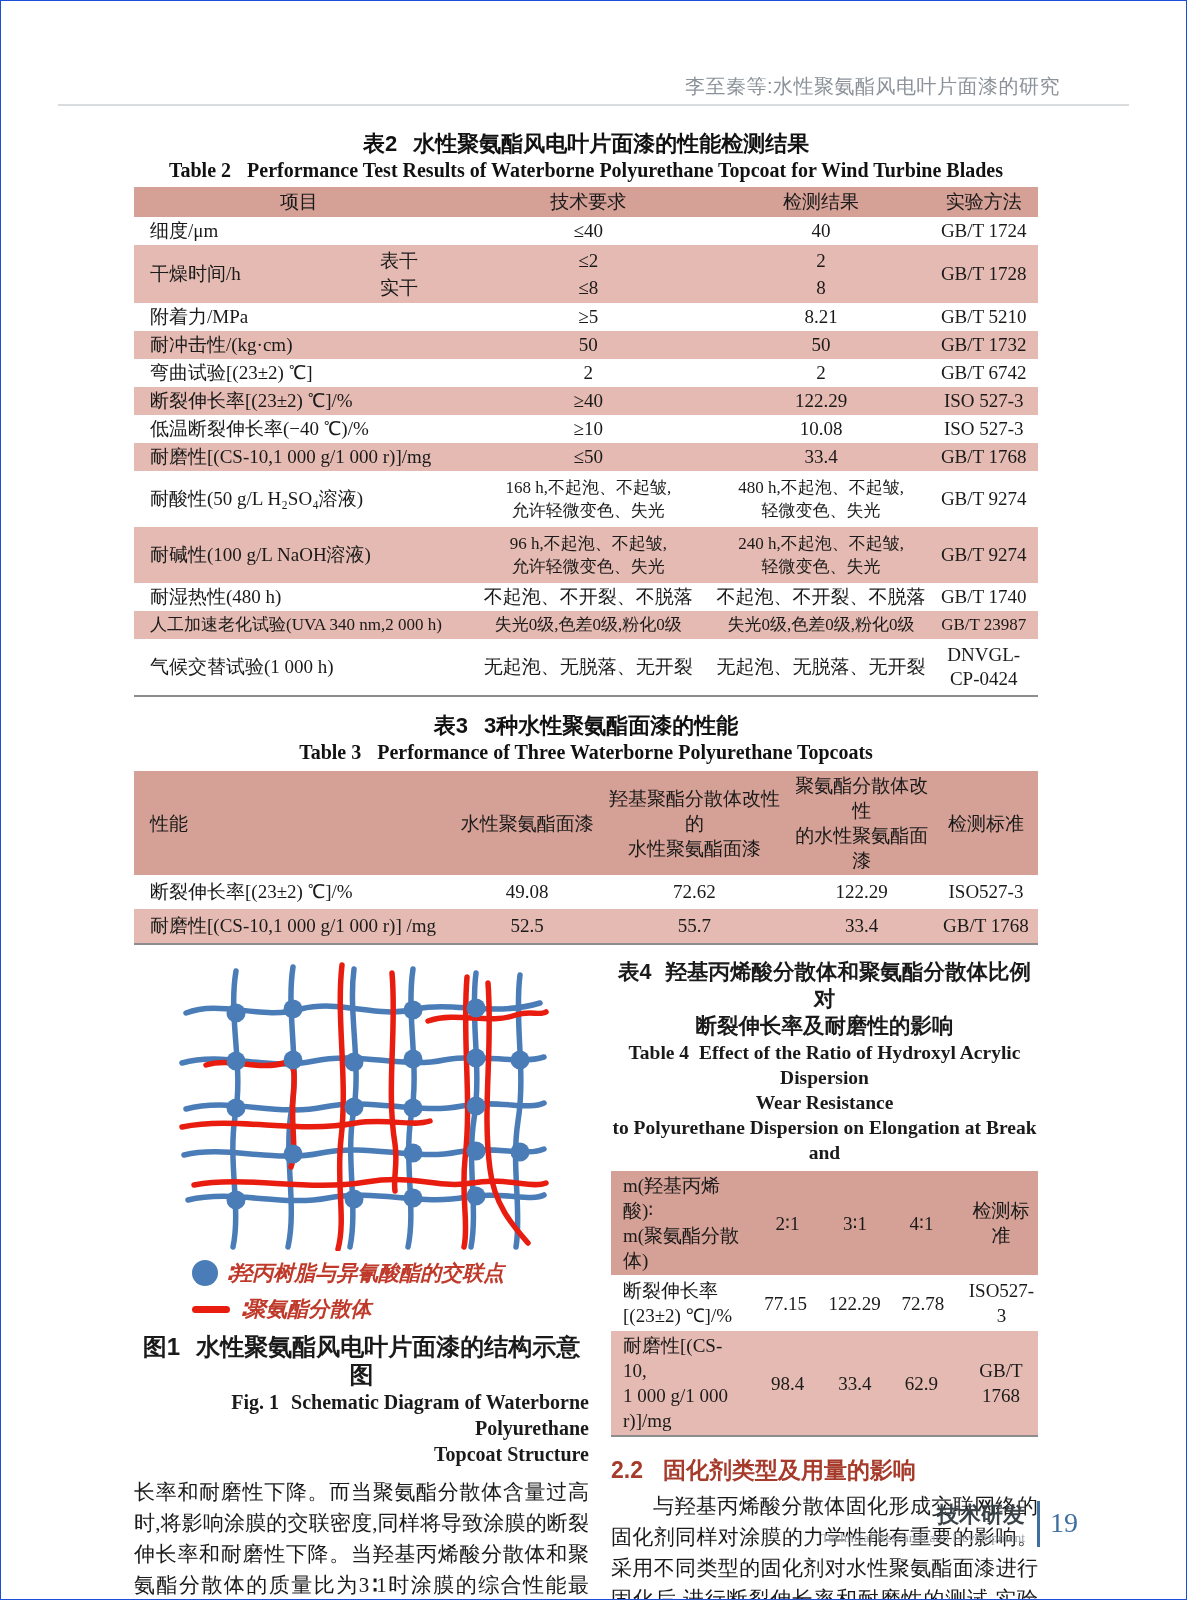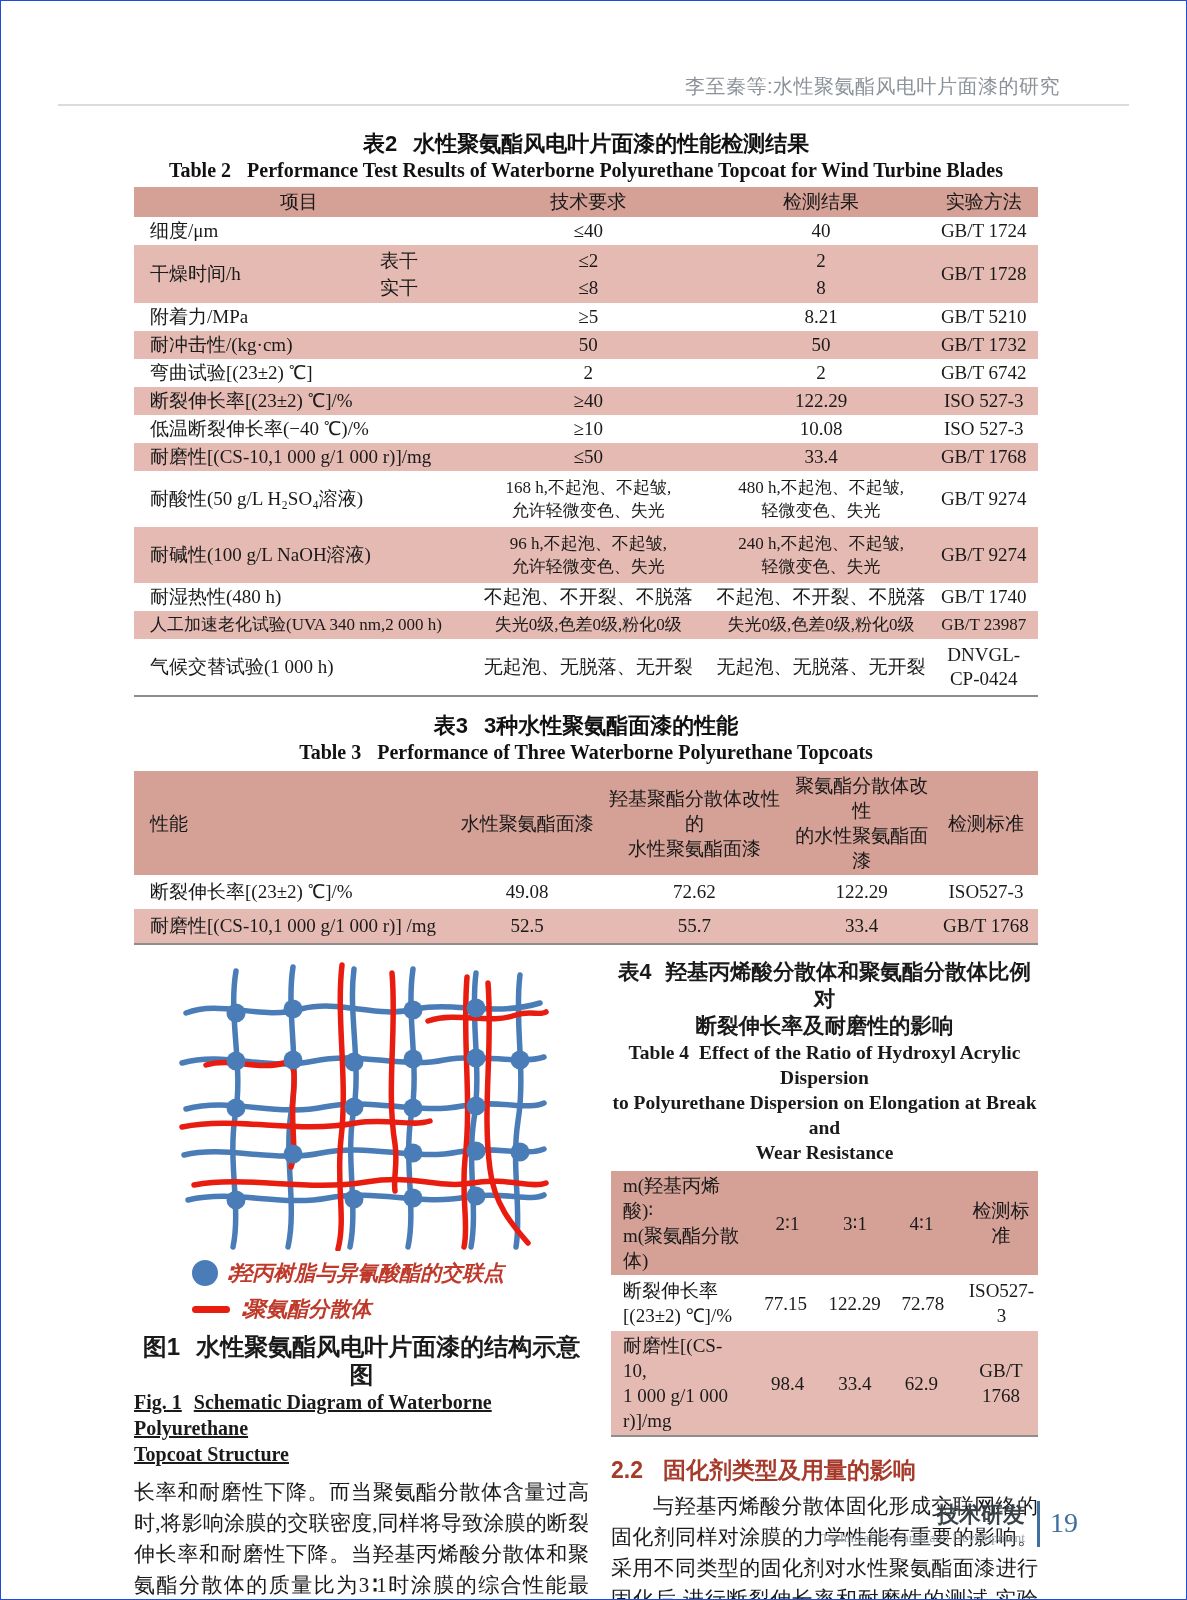--- a/index.html
+++ b/index.html
@@ -61,21 +61,21 @@
   
   .fig-svg { display:block; margin:0 auto; }
   .legend { margin:6px 0 0 58px; font-family:"Liberation Serif", serif; }
   .legend-row { display:flex; align-items:center; margin-top:8px; }
   .legend-dot { width:26px; height:26px; border-radius:50%; background:var(--fig-blue); flex:none; }
   .legend-line { width:38px; height:7px; border-radius:4px; background:var(--fig-red); flex:none; margin-right:2px; }
   .legend-text { margin-left:6px; color:#bf3a2b; font-size:21px; font-style:italic; font-weight:bold; }
   .fig-cap-cn { margin-top:10px; text-align:center; font-family:"Liberation Sans", sans-serif;
                 font-weight:bold; font-size:24px; line-height:28px; }
   .fig-cap-cn .lbl { margin-right:16px; }
-  .fig-cap-en { text-align:left; font-weight:bold; font-size:20px; line-height:26px;text-decoration:underline; }
+  .fig-cap-en { text-align:right; font-weight:bold; font-size:20px; line-height:26px; }
   .fig-cap-en .lbl { margin-right:12px; }
 
   
   .body-para { font-size:21px; line-height:31px; text-align:justify; margin-top:6px; }
   .indent { text-indent:2em; }
 
   
   .t4cap-cn { text-align:center; font-family:"Liberation Sans", sans-serif;
               font-weight:bold; font-size:21.5px; line-height:27px; }
   .t4cap-cn .lbl { margin-right:14px; }
@@ -359,22 +359,22 @@
         <div class="body-para" style="margin-top:10px;">长率和耐磨性下降。而当聚氨酯分散体含量过高时,将影响涂膜的交联密度,同样将导致涂膜的断裂伸长率和耐磨性下降。当羟基丙烯酸分散体和聚氨酯分散体的质量比为3∶1时涂膜的综合性能最优。</div>
       </div>
 
       <div class="right-col">
         <div class="t4cap-cn">
           <span class="lbl">表4</span><span>羟基丙烯酸分散体和聚氨酯分散体比例对</span>
           <div>断裂伸长率及耐磨性的影响</div>
         </div>
         <div class="t4cap-en">
           <span class="lbl">Table 4</span><span>Effect of the Ratio of Hydroxyl Acrylic Dispersion</span>
+          <div>Wear Resistance</div>
           <div>to Polyurethane Dispersion on Elongation at Break and</div>
-          <div>Wear Resistance</div>
         </div>
 
         <div class="ptable t4">
           <div class="tr head headband">
             <div class="td col1">
               <div>m(羟基丙烯酸)∶</div>
               <div>m(聚氨酯分散体)</div>
             </div>
             <div class="td col2 c">2∶1</div>
             <div class="td col3 c">3∶1</div>

